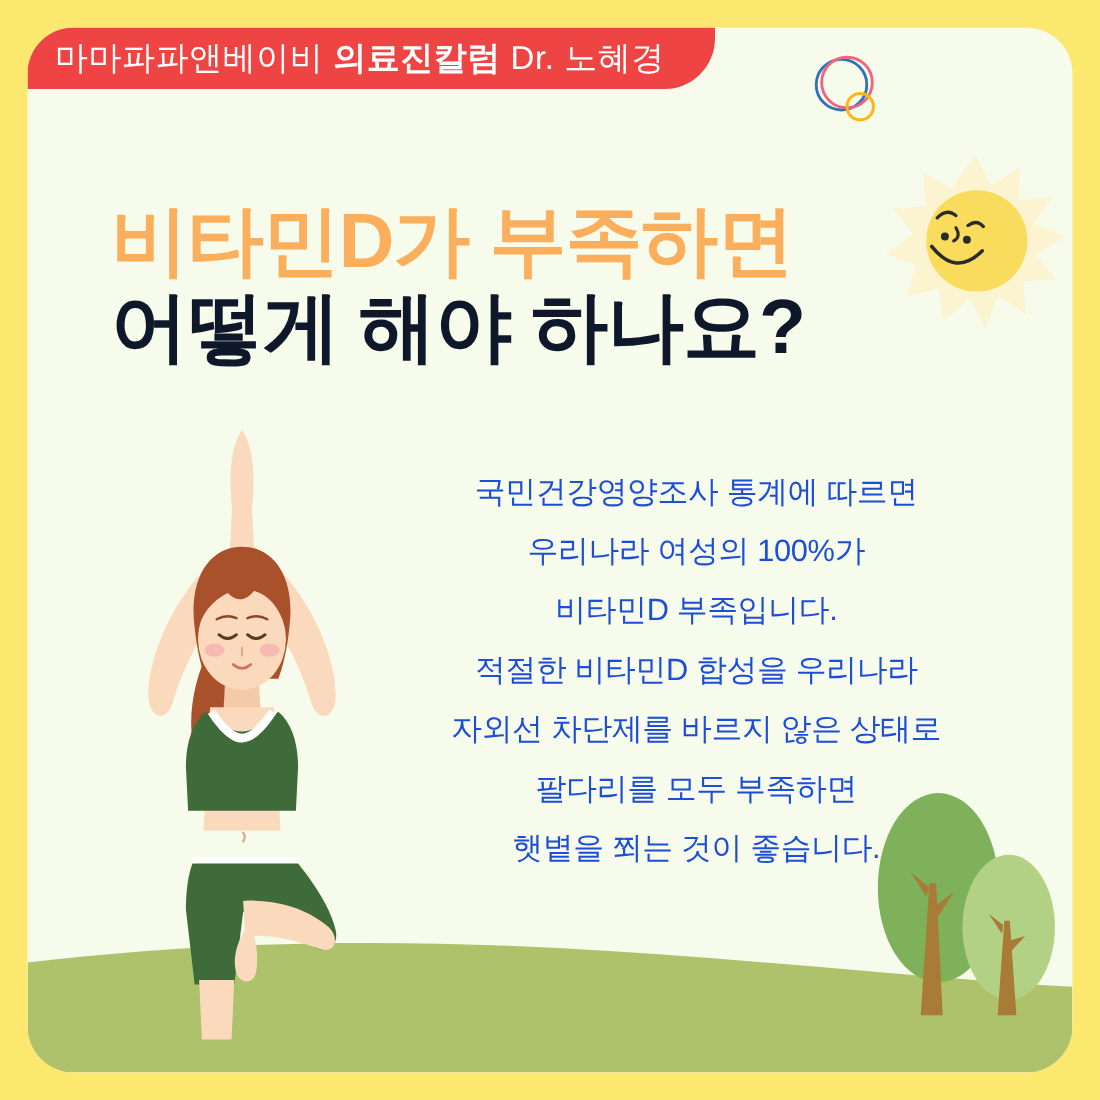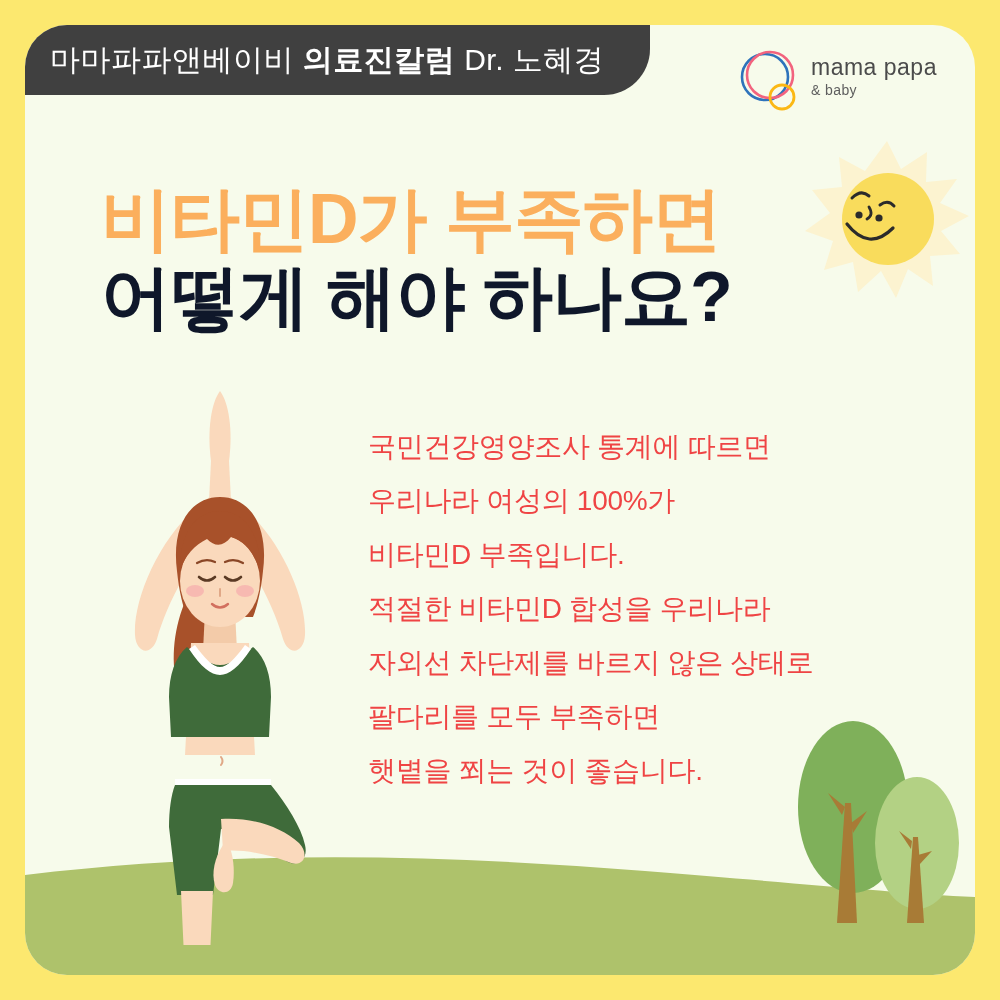--- a/index.html
+++ b/index.html
@@ -23,22 +23,22 @@
     width:950px; height:950px;
     background:#F7FBEB;
     border-radius:42px;
     overflow:hidden;
   }
 
   
   #banner {
     position:absolute;
     left:0; top:0;
-    width:625px; height:70px;
-    background:#404040;
+    width:625px; height:56px;
+    background:#ef4444;
     border-bottom-right-radius:46px;
   }
   #banner-text {
     position:absolute;
     left:25px; top:50%;
     transform:translateY(-50%);
     white-space:nowrap;
     color:#FFFFFF;
     font-size:30px;
     letter-spacing:0.5px;
@@ -90,24 +90,25 @@
   .hl-pink   { color:#0f172a; }
 
   
   #body-copy {
     position:absolute;
     left:343px; top:395px;
     width:530px;
   }
   .body-line {
     font-size:28px;
-    color:#ef4444;
+    color:#1d4ed8;
     line-height:54px;
     white-space:nowrap;
     letter-spacing:-0.3px;
+    text-align:center;
   }
 
   
   #grass {
     position:absolute;
     left:0; bottom:0;
     width:950px; height:130px;
   }
 
   
@@ -206,24 +207,20 @@
     <div id="banner">
       <div id="banner-text"><span>마마파파앤베이비</span><span> </span><span class="bold">의료진칼럼</span><span> </span><span>Dr. 노혜경</span></div>
     </div>
 
     <div id="logo">
       <svg id="logo-mark" viewBox="0 0 66 66">
         <circle cx="30" cy="28" r="23" fill="none" stroke="#2E73BB" stroke-width="2.6"></circle>
         <circle cx="35" cy="26" r="23" fill="none" stroke="#F2637E" stroke-width="2.6"></circle>
         <circle cx="47" cy="48" r="12" fill="none" stroke="#FBB814" stroke-width="2.8"></circle>
       </svg>
-      <div id="logo-words">
-        <div id="logo-title">mama papa</div>
-        <div id="logo-sub">&amp; baby</div>
-      </div>
     </div>
 
     <svg id="sun" viewBox="0 0 175 175">
       <path d="M87,6 L101,34 L127,17 L126,47 L157,44 L140,68 L169,81 L141,96
                L160,119 L130,121 L133,151 L108,134 L96,163 L81,136 L58,157
                L53,127 L24,135 L33,106 L5,96 L30,78 L12,55 L42,52 L39,22
                L65,36 Z" fill="#FCF3D0"></path>
       <circle cx="88" cy="84" r="46" fill="#F9DC5C"></circle>
       <path d="M52,63 q9,-9 17,-2" stroke="#2B2B2B" stroke-width="3" fill="none" stroke-linecap="round"></path>
       <path d="M80,70 q8,-6 14,1" stroke="#2B2B2B" stroke-width="3" fill="none" stroke-linecap="round"></path>

